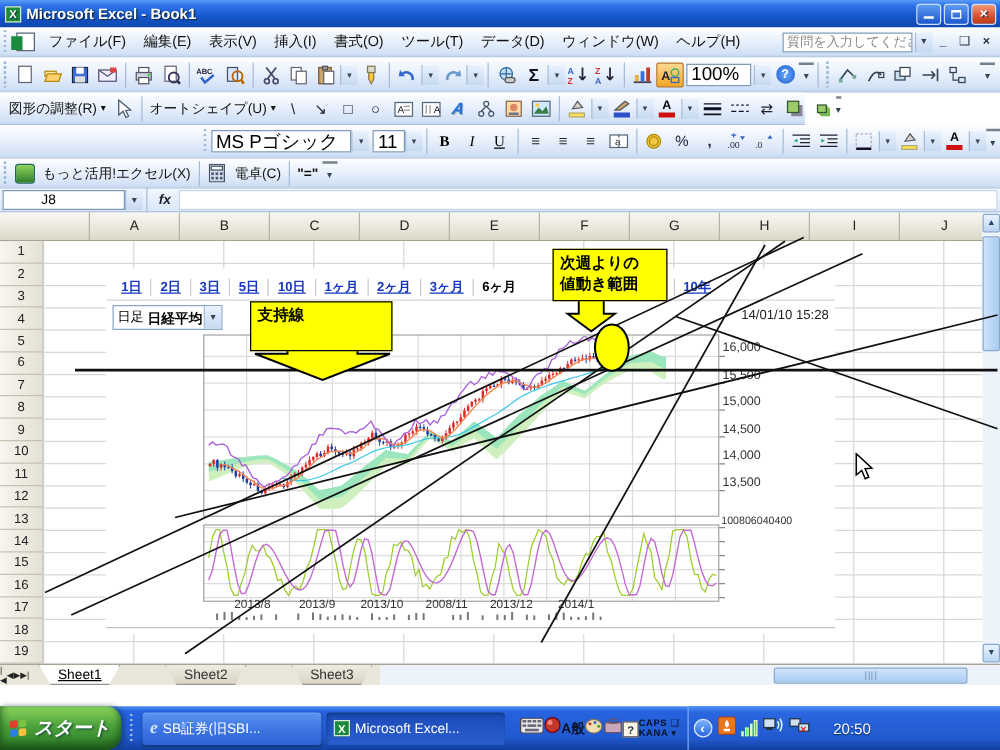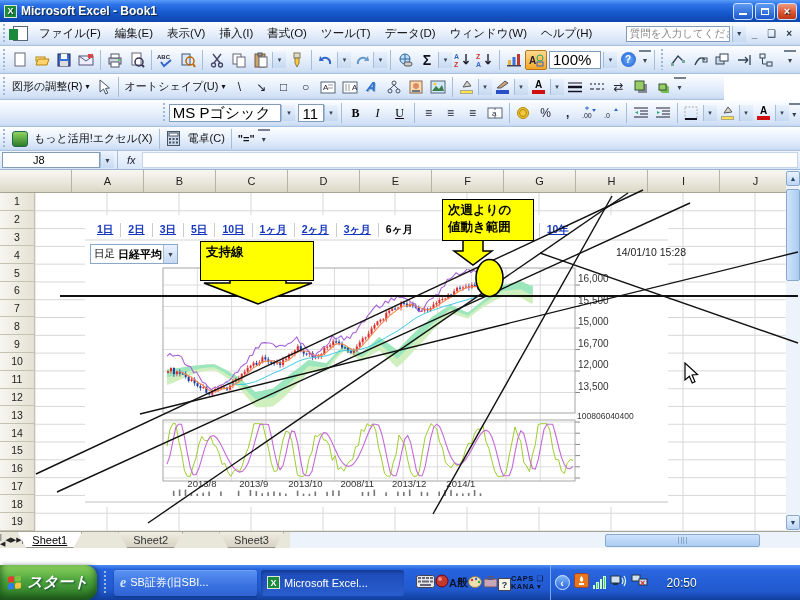--- a/index.html
+++ b/index.html
@@ -28,38 +28,38 @@
   .cmb{background:#fff;border:1px solid #7f9db9;height:18px;font-size:15px;display:flex;align-items:center;padding:0 3px;white-space:nowrap;}
   .da{width:14px;height:16px;background:linear-gradient(#eaf2fd,#c6d9f1);border-left:1px solid #a5bdd8;display:inline-flex;align-items:center;justify-content:center;font-size:7px;color:#345;flex:none;}
   .ovf{width:12px;height:20px;display:inline-flex;flex-direction:column;align-items:center;justify-content:center;font-size:8px;color:#345;border-top:2px solid #345a;line-height:5px;}
   .clrbar{display:inline-flex;flex-direction:column;align-items:center;justify-content:center;font-size:10px;font-weight:bold;line-height:9px;}
   .clrbar i{display:block;width:13px;height:4px;margin-top:1px;}
   .glyph{font-size:12px;color:#223;}
   .txtbtn{font-size:11px;color:#111;white-space:nowrap;padding:0 3px;display:inline-flex;align-items:center;}
   
   #formulabar{left:0;top:151px;width:800px;height:19px;background:linear-gradient(#f2f7fe,#d8e6f8);border-bottom:1px solid #9ab4d4;display:flex;align-items:center;font-size:11px;}
   #namebox{width:98px;height:16px;background:#fff;border:1px solid #7f9db9;margin-left:2px;display:flex;align-items:center;padding-left:30px;}
-  #fxbtn{font-style:italic;font-weight:normal;font-size:11px;color:#223;padding:0 6px;}
+  #fxbtn{font-style:italic;font-weight:bold;font-size:11px;color:#223;padding:0 6px;}
   #formulafield{flex:1;height:16px;background:#fff;border:1px solid #c5d4e8;margin-right:2px;}
   
   #colheads{left:0;top:170px;width:786px;height:23px;background:linear-gradient(#f8f7f2,#e9e6da 60%,#dbd7c7);border-bottom:1px solid #a8a494;display:flex;}
   #corner{width:35px;height:100%;border-right:1px solid #a8a494;flex:none;}
   #colheads span{width:72px;border-right:1px solid #b8b4a4;display:flex;align-items:center;justify-content:center;font-size:11px;color:#222;flex:none;}
   #rowheads{left:0;top:193px;width:35px;height:338px;background:linear-gradient(90deg,#f6f5ef,#e5e2d4);border-right:1px solid #a8a494;display:flex;flex-direction:column;}
   #rowheads span{height:17.79px;display:flex;align-items:center;justify-content:center;font-size:10.5px;color:#222;border-bottom:1px solid #c6c2b2;flex:none;}
   #cells{left:35px;top:193px;width:751px;height:338px;background:#fff;}
   
   .sb{background:#ecf3fb;}
   .sbtn{background:linear-gradient(#eaf3fe,#bcd5f2);border:1px solid #88a8cc;border-radius:2px;display:flex;align-items:center;justify-content:center;font-size:7px;color:#246;}
   .sthumb{background:linear-gradient(90deg,#cfe3fb,#aaccf2);border:1px solid #88a8cc;border-radius:2px;}
   .sthumb.h{background:linear-gradient(#cfe3fb,#aaccf2);}
   
   #tabrow{left:0;top:531px;width:800px;height:17px;background:#e9e6da;border-top:1px solid #a8a494;display:flex;align-items:center;font-size:11px;}
   .navb{width:14px;height:14px;display:inline-flex;align-items:center;justify-content:center;font-size:7px;color:#222;}
-  #sheettabs{display:flex;height:100%;align-items:stretch;margin-left:2px;gap:44px;}
+  #sheettabs{display:flex;height:100%;align-items:stretch;margin-left:16px;gap:44px;}
   #sheettabs span{padding:1px 14px 0;background:linear-gradient(#efece1,#d8d4c4);border:1px solid #98948a;border-top:none;clip-path:polygon(0 0,100% 0,calc(100% - 9px) 100%,9px 100%);margin-left:-8px;display:flex;align-items:center;font-size:11px;color:#333;}
   #sheettabs span.sel{background:#fff;color:#000;text-decoration:underline;z-index:2;}
   
   #statusbar{left:0;top:548px;width:800px;height:17px;background:linear-gradient(#f4f2ea,#e2dfd2);border-top:1px solid #a8a494;display:flex;align-items:center;font-size:11px;color:#222;}
   .spane{width:45px;height:13px;border:1px solid;border-color:#9a968a #fff #fff #9a968a;margin-left:1px;}
   
   #taskbar{left:0;top:565px;width:800px;height:35px;background:linear-gradient(180deg,#4f8ef5 0%,#2663de 12%,#2159cf 70%,#123f9e 100%);display:flex;align-items:center;color:#fff;}
   #startbtn{width:97px;height:35px;border-radius:0 12px 12px 0;background:linear-gradient(180deg,#8fd45f 0%,#4ca33c 45%,#2f7d28 95%);display:flex;align-items:center;justify-content:center;gap:5px;font-size:15px;font-weight:bold;font-style:italic;text-shadow:1px 1px 2px #143;box-shadow:inset 0 -4px 8px #1a4d18,2px 0 4px #0237;}
   .winlogo{width:14px;height:14px;display:grid;grid-template-columns:6px 6px;grid-template-rows:6px 6px;gap:1px;transform:skewY(-6deg);}
   .winlogo i{border-radius:1.5px;}
@@ -77,21 +77,21 @@
   
   #chartimg{left:85px;top:215px;width:583px;height:292px;background:#fff;}
   #ptabs{position:absolute;left:5px;top:6px;height:17px;display:flex;align-items:center;}
   #ptabs span{padding:0 7px;border-left:1px solid #ccc;color:#1536bf;text-decoration:underline;font-weight:bold;font-size:10.5px;white-space:nowrap;}
   #ptabs span:first-child{border-left:none;text-align:right;}
   #ptabs span:nth-child(10){margin-left:56px;}
   #ptabs span.sel{color:#000;text-decoration:none;}
   #selector{position:absolute;left:5px;top:29px;width:88px;height:20px;background:#fff;border:1px solid #8aa8c8;display:flex;align-items:center;font-size:10.5px;}
   #selector b{font-size:11px;margin-left:3px;}
   #selector .da{height:18px;margin-left:auto;}
-  #stamp{position:absolute;left:423px;top:31px;width:178px;text-align:right;font-size:10.5px;color:#222;}
+  #stamp{position:absolute;left:400px;top:31px;width:178px;text-align:right;font-size:10.5px;color:#222;}
   #pticks{position:absolute;left:493px;top:58px;display:flex;flex-direction:column;row-gap:9.5px;}
   #pticks span{height:12px;font-size:10px;color:#333;line-height:12px;}
   #oticks{position:absolute;left:492px;top:196px;display:flex;row-gap:1.2px;width:22px;}
   #oticks span{height:10px;font-size:8.5px;color:#333;line-height:10px;text-align:right;}
   #dates{position:absolute;left:91px;top:263px;display:flex;}
   #dates span{width:51.8px;text-align:center;font-size:9.5px;color:#333;}
   
   .callout{position:absolute;background:#ffff00;border:1.6px solid #000;color:#000;font-weight:bold;font-size:12.5px;line-height:1.35;padding:2px 5px;z-index:30;}
   #lines,#annosvg,#cursor{pointer-events:none;}
 </style>
@@ -315,21 +315,21 @@
     <span class="ic">
         <svg width="16" height="16">
           <rect x="2" y="2" width="5" height="4" fill="none" stroke="#345"></rect>
           <rect x="9" y="10" width="5" height="4" fill="none" stroke="#345"></rect>
           <path d="M4.5 6 V12 H9" fill="none" stroke="#345"></path>
         </svg>
       </span>
     <span class="ovf" style="margin-left:auto;margin-right:4px">▾</span>
   </div>
 
-  <div class="abs tb bar" style="left:0;top:74px;width:724px;height:26px">
+  <div class="abs tb bar" style="left:0;top:74px;width:644px;height:26px">
     <span class="hndl"></span>
     <span class="txtbtn"><span>図形の調整(R)</span>&nbsp;<span style="font-size:8px">▾</span></span>
     <span class="ic">
         <svg width="14" height="16">
           <path d="M3 1 L3 13 L6.5 10 L8.7 15 L10.8 14 L8.6 9.4 L12.5 9 Z" fill="#fff" stroke="#456"></path>
         </svg>
       </span>
     <span class="sep"></span>
     <span class="txtbtn"><span>オートシェイプ(U)</span>&nbsp;<span style="font-size:8px">▾</span></span>
     <span class="ic glyph">\</span>
@@ -952,22 +952,22 @@
     <div id="selector">
       <span style="margin-left:3px">日足</span>
       <b>日経平均</b>
       <span class="da">▼</span>
     </div>
     <div id="stamp">14/01/10 15:28</div>
     <div id="pticks">
         <span>16,000</span>
         <span>15,500</span>
         <span>15,000</span>
-        <span>16,700</span>
-        <span>12,000</span>
+        <span>14,500</span>
+        <span>14,000</span>
         <span>13,500</span>
       </div>
     <div id="oticks">
         <span>100</span>
         <span>80</span>
         <span>60</span>
         <span>40</span>
         <span>40</span>
         <span>0</span>
       </div>

